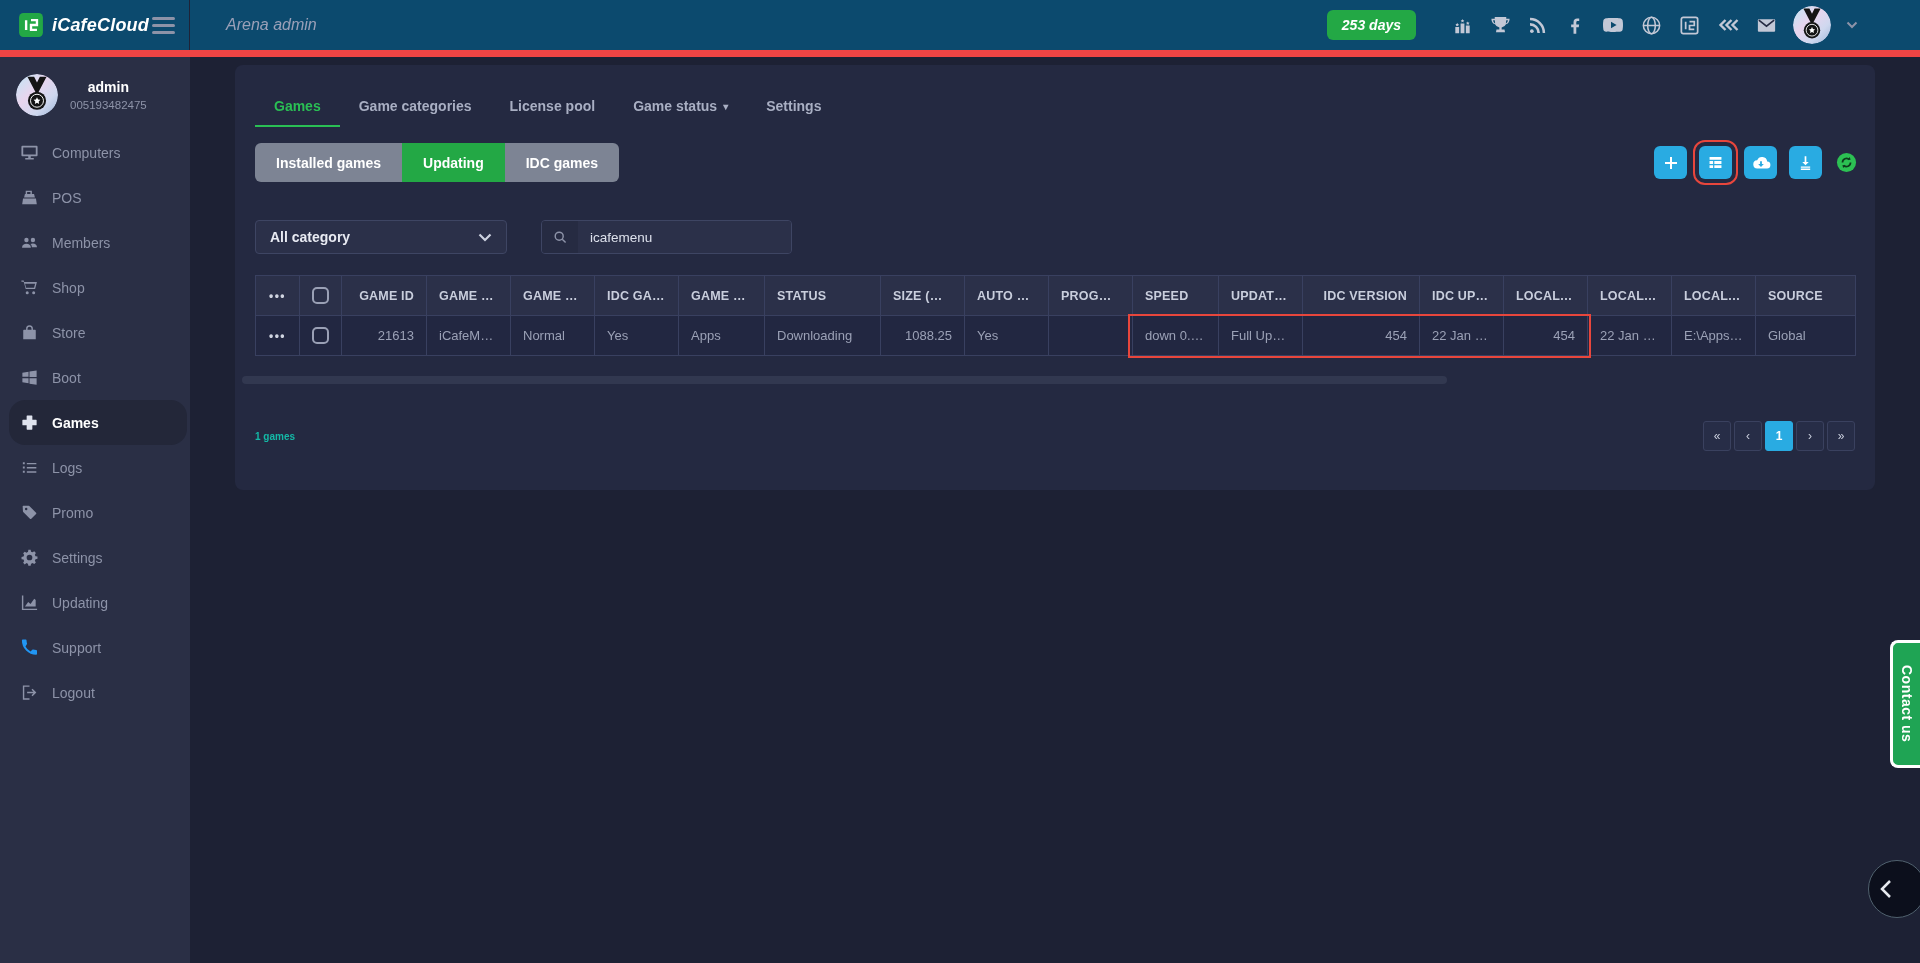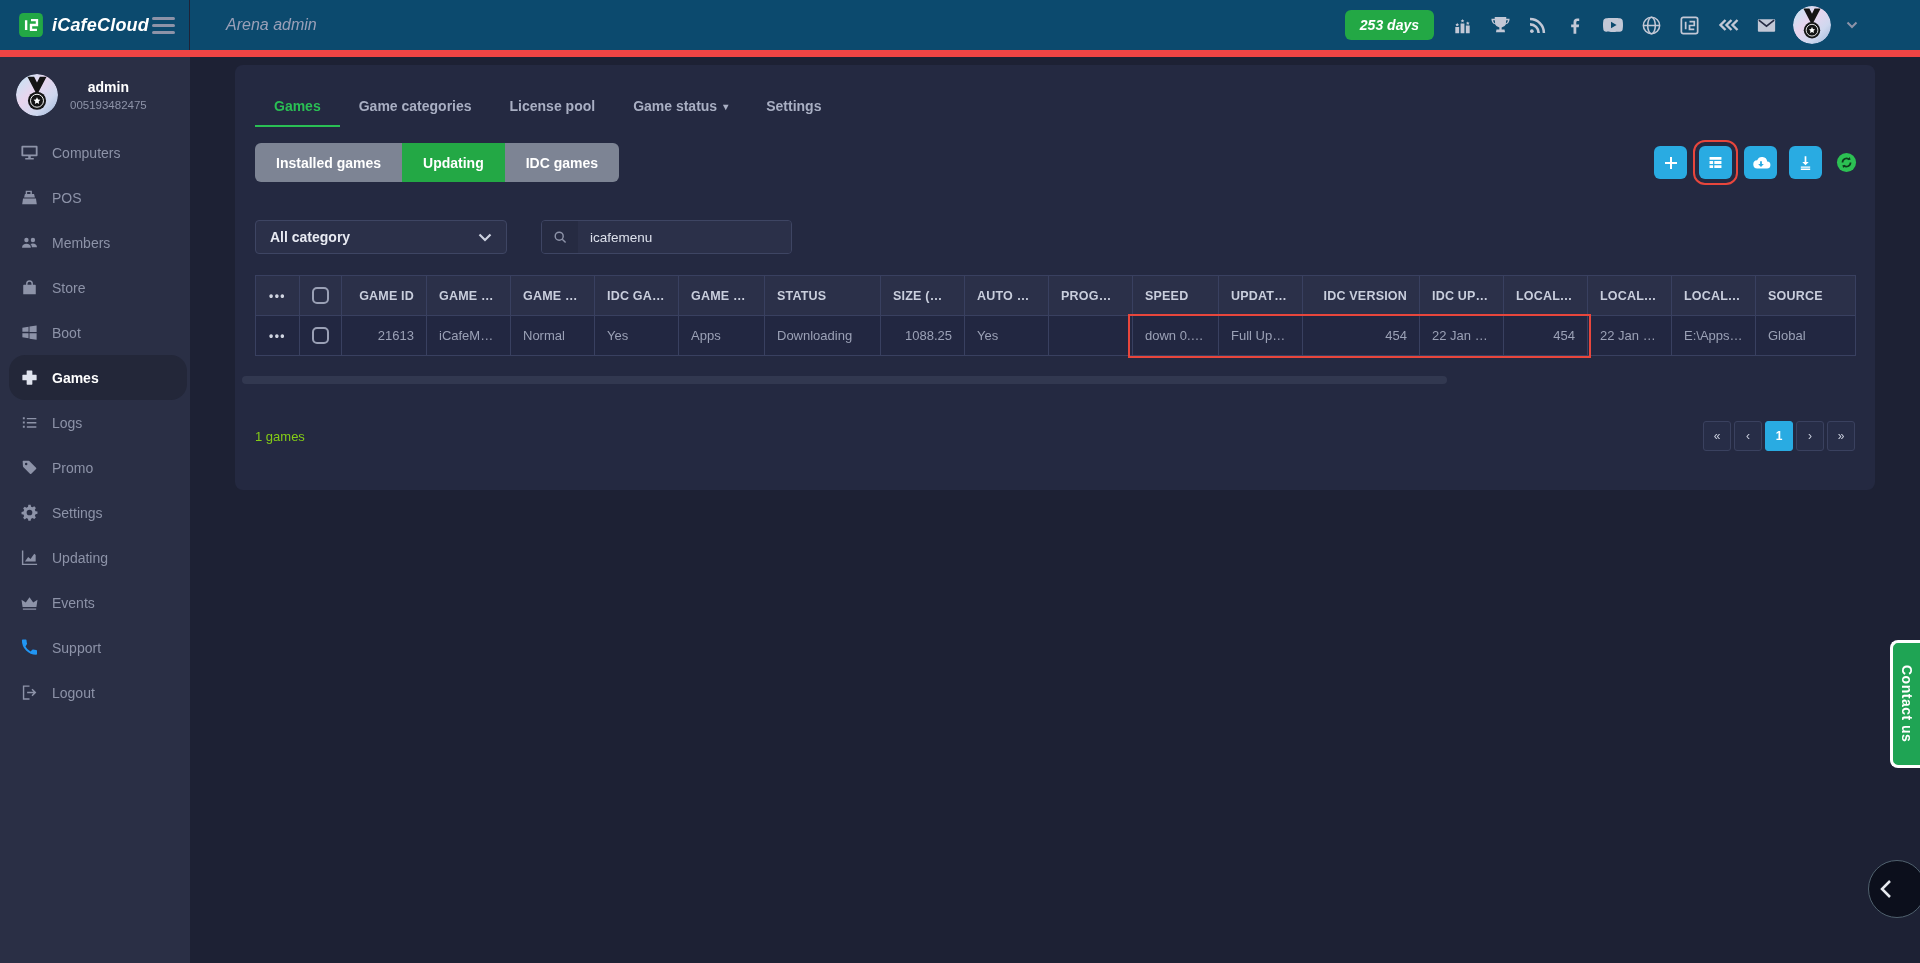--- a/index.html
+++ b/index.html
@@ -9,21 +9,21 @@
 
   
   .topbar { position:absolute; top:0; left:0; right:0; height:57px; background:#0c4a6e; display:flex; border-bottom:7px solid #ef4444; z-index:5;font-style:italic; }
   .topbar-left { width:190px; flex:none; display:flex; align-items:center; padding-left:18px; border-right:1px solid #1f2338; }
   .logo-text { font-size:18px; font-weight:bold; color:#fff; margin-left:8px; letter-spacing:.2px; }
   .hamburger { margin-left:auto; margin-right:14px; cursor:pointer; }
   .hamburger i { display:block; width:23px; height:3px; background:#8d93a8; margin:4px 0; border-radius:2px; }
   .topbar-main { flex:1; display:flex; align-items:center; padding:0 62px 0 36px; }
   .page-title { font-size:16px; color:#9aa0b8; }
   .topbar-right { margin-left:auto; display:flex; align-items:center; gap:15px; }
-  .days-badge { background:#23a845; color:#fff; font-weight:bold; font-size:14px; padding:7px 15px; border-radius:6px; margin-right:2px; cursor:pointer; }
+  .days-badge { background:#23a845; color:#fff; font-weight:bold; font-size:14px; padding:7px 15px; border-radius:6px; margin-right:20px; cursor:pointer; }
   .tb-icon { cursor:pointer; }
   .avatar { width:38px; height:38px; border-radius:50%; overflow:hidden; flex:none; cursor:pointer; }
   .caret-down { cursor:pointer; }
 
   
   .sidebar { position:absolute; top:57px; left:0; bottom:0; width:190px; background:#2a2f45; }
   .user-block { display:flex; align-items:center; padding:17px 0 6px 16px; }
   .user-avatar { width:42px; height:42px; border-radius:50%; overflow:hidden; flex:none; }
   .user-meta { margin-left:12px;text-align:center; }
   .user-name { font-size:14px; font-weight:bold; color:#fff; }
@@ -67,21 +67,21 @@
   td { background:#222741; font-size:13px; color:#9ba1b6; }
   .ta-r { text-align:right; }
   .cell-c { text-align:center; }
   .dots { color:#d0d4e0; font-size:12px; letter-spacing:1.5px; font-weight:bold; cursor:pointer; }
   .checkbox { width:17px; height:17px; border:2px solid #9aa0b5; border-radius:5px; display:inline-block; vertical-align:middle; cursor:pointer; }
   .red-box { position:absolute; left:873px; top:39px; width:463px; height:44px; border:2px solid #e8463c; pointer-events:none; }
 
   .scrollbar { margin-top:20px; margin-left:-13px; height:8px; width:1205px; background:#323850; border-radius:4px; cursor:pointer; }
 
   .footer-row { display:flex; align-items:center; margin-top:37px; }
-  .summary { font-size:13px; color:#84cc16; }
+  .summary { font-size:10px; color:#14b8a6;font-weight:bold; }
   .pager { margin-left:auto; display:flex; gap:3px; }
   .page-btn { width:28px; height:30px; background:#272d47; border:1px solid #3a415f; border-radius:3px; color:#c9cedd; font-size:12px; display:flex; align-items:center; justify-content:center; cursor:pointer; }
   .page-btn.active { background:#29abe2; border-color:#29abe2; color:#fff; font-weight:bold; }
 
   
   .contact { position:absolute; top:640px; right:0; width:30px; height:128px; background:#1fa454; border:3px solid #fff; border-right:none; border-radius:8px 0 0 8px; display:flex; align-items:center; justify-content:center; cursor:pointer; z-index:9; }
   .contact span { writing-mode:vertical-rl; font-size:14px; font-weight:bold; color:#fff; letter-spacing:.5px; }
   .fab { position:absolute; right:-6px; bottom:45px; width:58px; height:58px; border-radius:50%; background:#0c0f1c; border:1px solid #50616e; display:flex; align-items:center; justify-content:center; padding-right:22px; cursor:pointer; z-index:9; }
 </style>
 </head>
@@ -230,20 +230,28 @@
             <circle cx="6.8" cy="7.4" r="2.3"></circle>
             <circle cx="13.6" cy="7.4" r="2.3"></circle>
             <path d="M2.2 15c0-2.3 2-3.7 4.6-3.7s4.6 1.4 4.6 3.7v.4H2.2zM12.5 15c0-1.5-.6-2.7-1.6-3.4.8-.3 1.7-.5 2.7-.5 2.4 0 4.2 1.3 4.2 3.5v.4h-5.3z"></path>
           </svg>
         </span>
       <span class="nav-label">Members</span>
     </div>
     <div class="nav-item">
       <span>
           <svg width="19" height="19" viewBox="0 0 20 20" fill="#8d93a8">
+            <path d="M1.5 2.5h2.4l.5 1.8h13.4l-1.9 7.4H6L4.4 5.6l-.6-1.6H1.5zM6.4 10.2h8.4l1.1-4.2H5.3zM7.6 13.9a1.6 1.6 0 1 1 0 3.2 1.6 1.6 0 0 1 0-3.2zm6.8 0a1.6 1.6 0 1 1 0 3.2 1.6 1.6 0 0 1 0-3.2z"></path>
+          </svg>
+        </span>
+      <span class="nav-label">Shop</span>
+    </div>
+    <div class="nav-item">
+      <span>
+          <svg width="19" height="19" viewBox="0 0 20 20" fill="#8d93a8">
             <path d="M10 2.3A3.6 3.6 0 0 1 13.6 6v1h2.2a.8.8 0 0 1 .8.8v9.4H3.4V7.8A.8.8 0 0 1 4.2 7h2.2V6A3.6 3.6 0 0 1 10 2.3zM7.9 7h4.2V6a2.1 2.1 0 1 0-4.2 0z"></path>
           </svg>
         </span>
       <span class="nav-label">Store</span>
     </div>
     <div class="nav-item">
       <span>
           <svg width="19" height="19" viewBox="0 0 20 20" fill="#8d93a8">
             <path d="M2.5 4.9l6.5-1v5.4h-6.5zM10 3.7l7.5-1.1v7h-7.5zM2.5 10.7h6.5v5.4l-6.5-1zM10 10.7h7.5v7l-7.5-1.1z"></path>
           </svg>
@@ -282,28 +290,20 @@
         </span>
       <span class="nav-label">Settings</span>
     </div>
     <div class="nav-item">
       <span>
           <svg width="19" height="19" viewBox="0 0 20 20" fill="#8d93a8">
             <path d="M2 2.5h1.5v14H18V18H2zM5.2 14.3l3.4-4.8 2.5 2 3.9-5.4 1.5 1.3v6.9z"></path>
           </svg>
         </span>
       <span class="nav-label">Updating</span>
-    </div>
-    <div class="nav-item">
-      <span>
-          <svg width="19" height="19" viewBox="0 0 20 20" fill="#8d93a8">
-            <path d="M2.7 14.8l-1.1-7.6 4.5 2.9L10 4.6l3.9 5.5 4.5-2.9-1.1 7.6zM3 16.2h14v1.5H3z"></path>
-          </svg>
-        </span>
-      <span class="nav-label">Events</span>
     </div>
     <div class="nav-item">
       <span>
           <svg width="19" height="19" viewBox="0 0 20 20" fill="#2196f3">
             <path d="M5.8 8.9a12.8 12.8 0 0 0 5.3 5.3l1.8-1.8a.9.9 0 0 1 .9-.2c1 .3 2.1.5 3.2.5a.9.9 0 0 1 .9.9v3.1a.9.9 0 0 1-.9.9A15.1 15.1 0 0 1 2 2.6a.9.9 0 0 1 .9-.9H6a.9.9 0 0 1 .9.9c0 1.1.2 2.2.5 3.2a.9.9 0 0 1-.2.9z"></path>
           </svg>
         </span>
       <span class="nav-label">Support</span>
     </div>
     <div class="nav-item">

